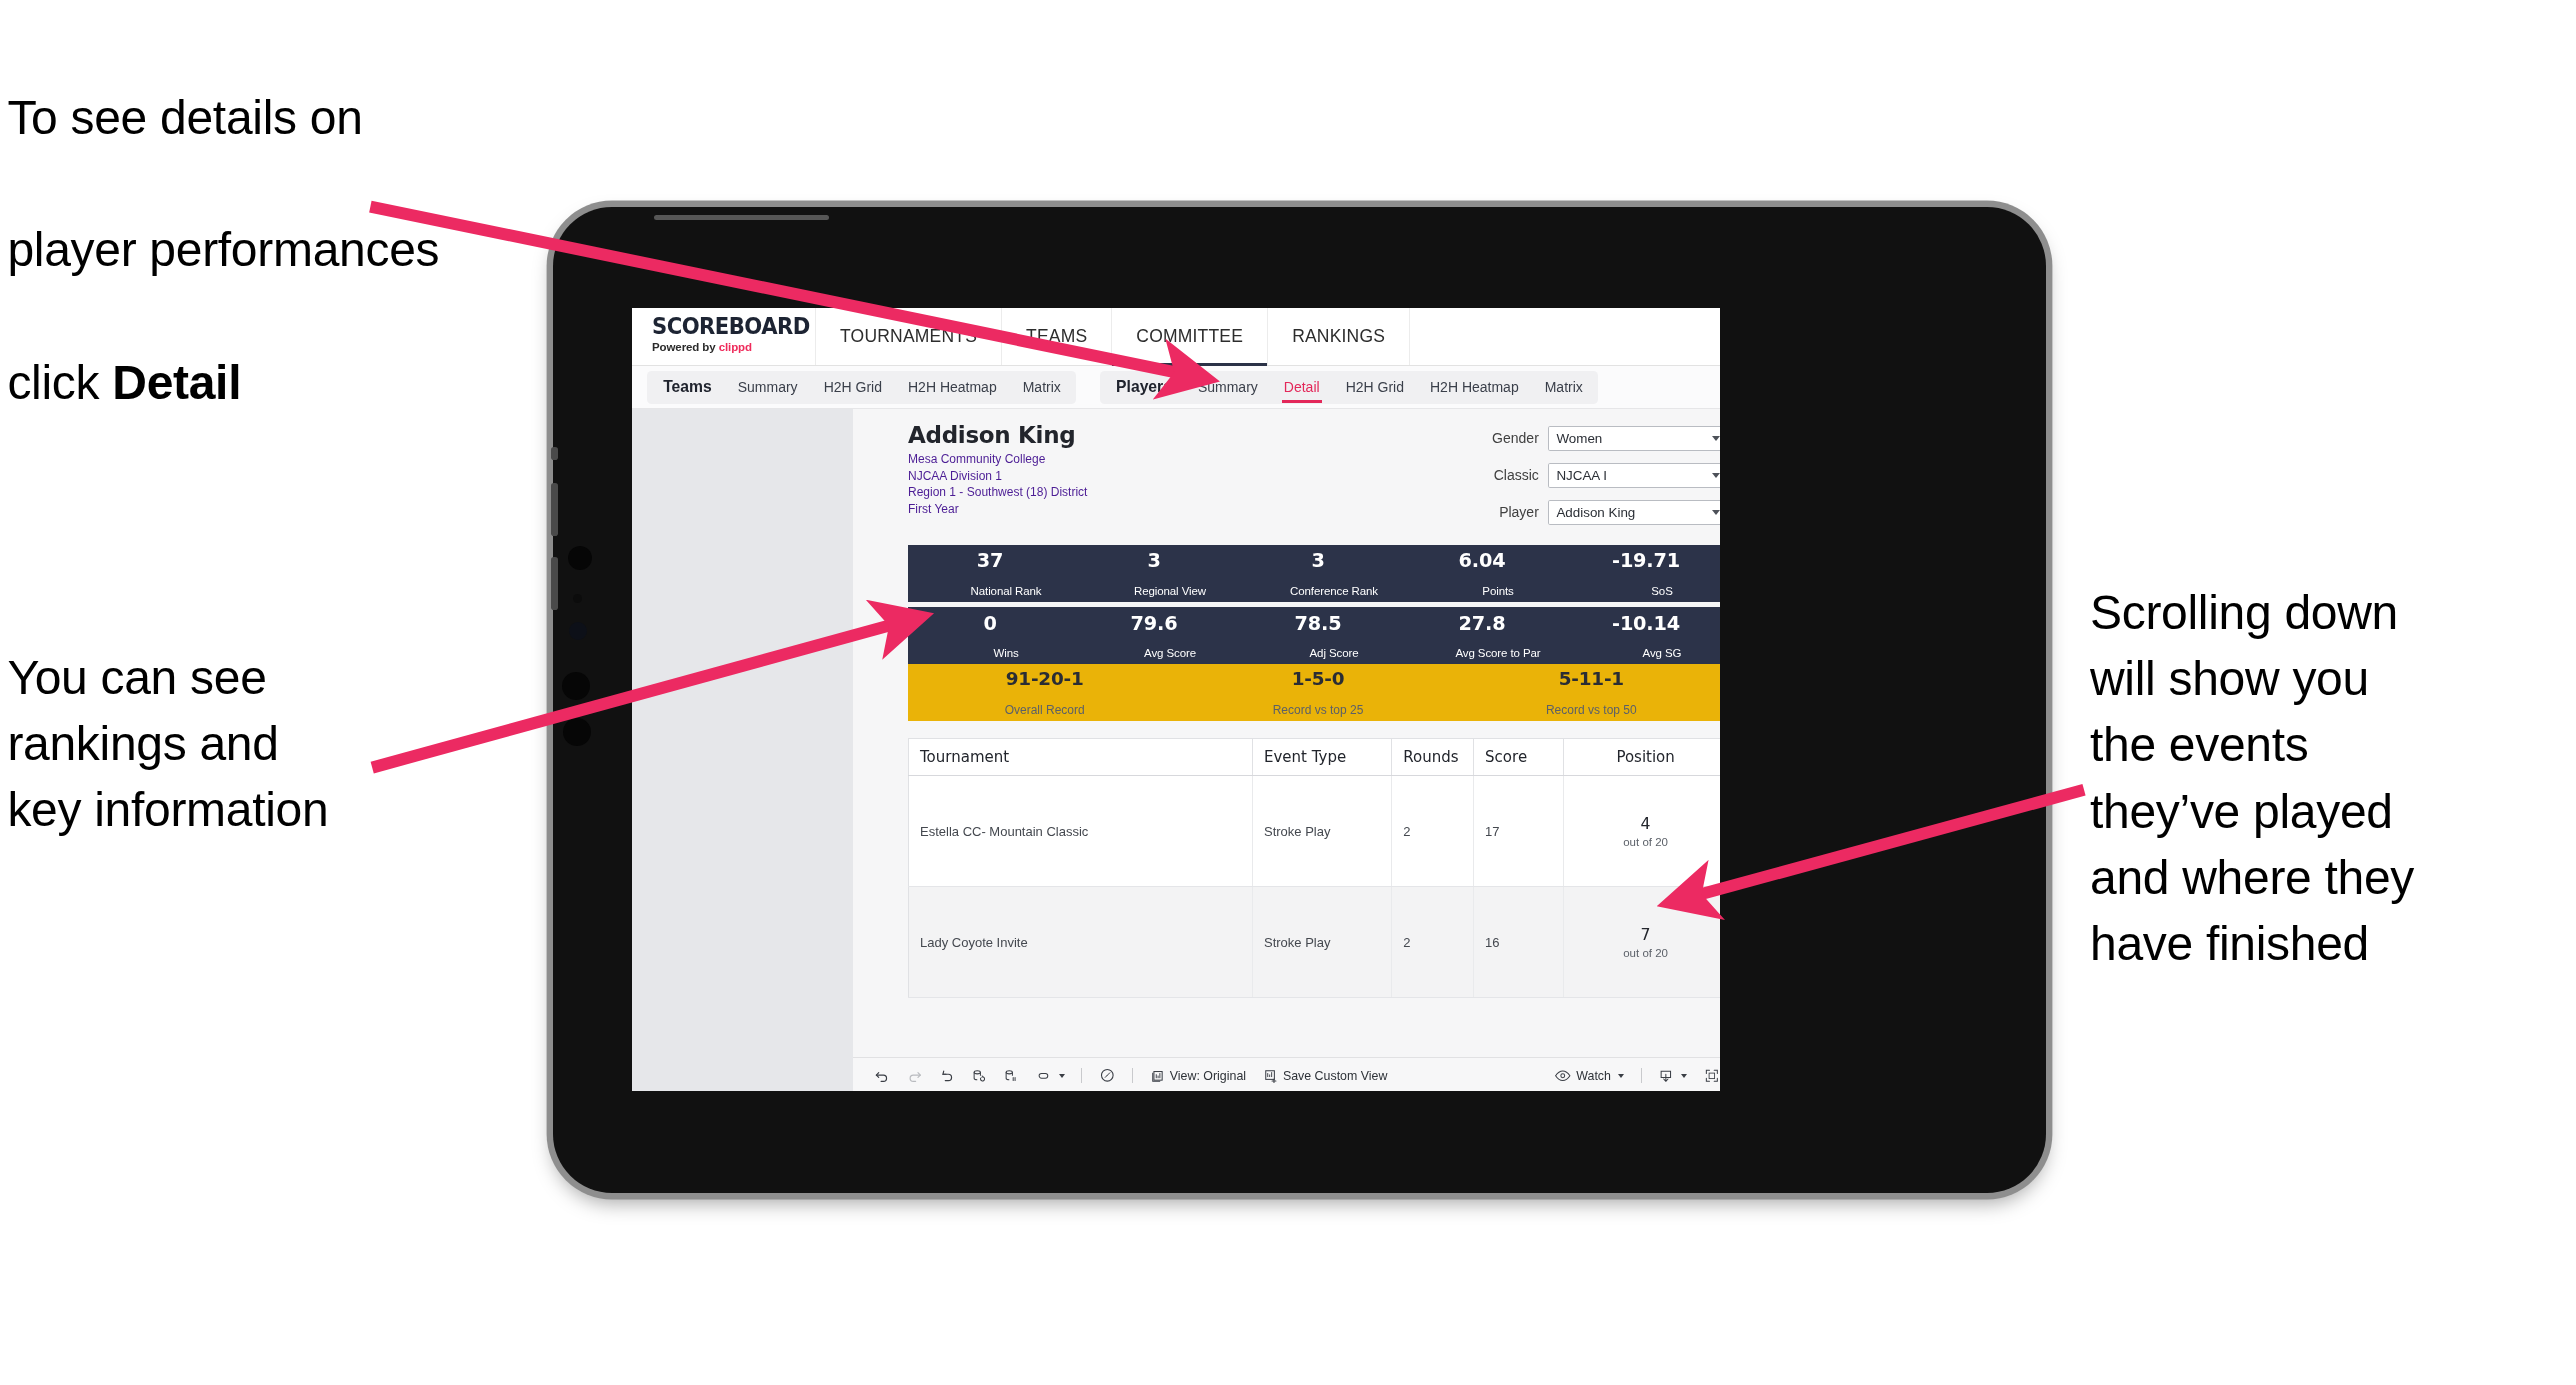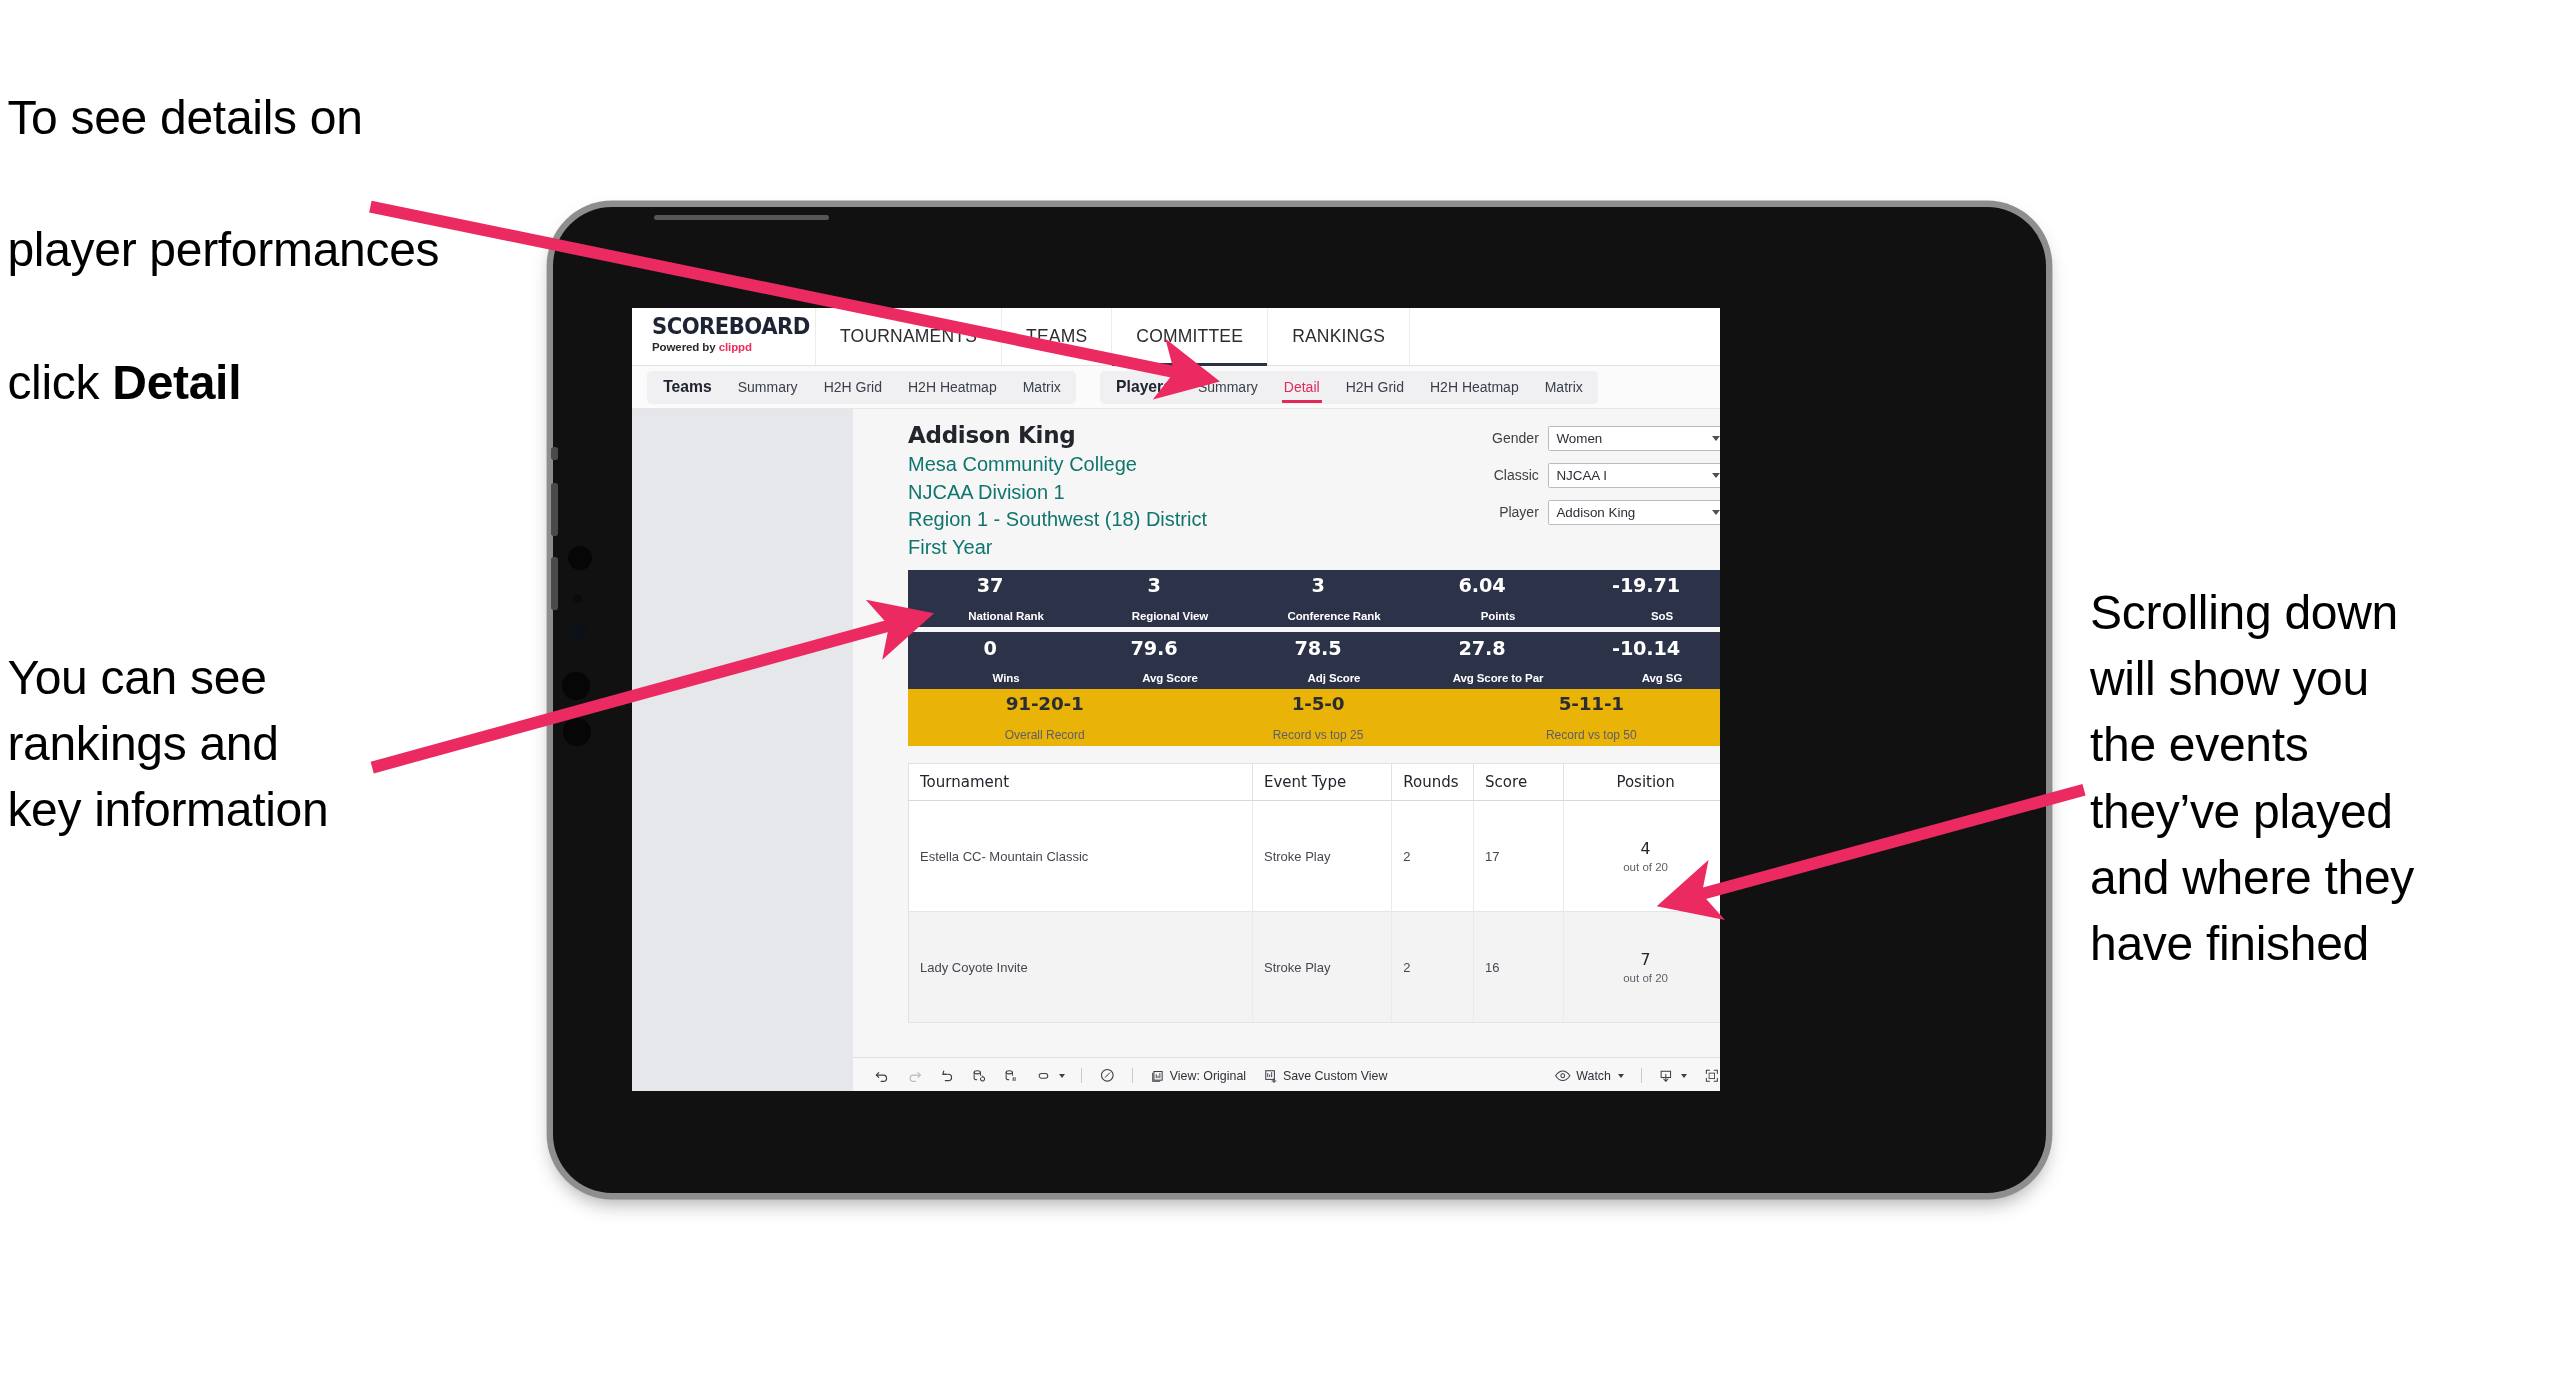--- a/index.html
+++ b/index.html
@@ -218,22 +218,22 @@
   #player-head { display: flex; align-items: flex-start; }
   #player-name {
     font-family: "DejaVu Sans", sans-serif;
     font-size: 23px;
     font-weight: 700;
     color: #22252c;
     letter-spacing: -0.3px;
     line-height: 1.15;
   }
   .player-meta {
-    font-size: 20px;
-    color: #0f766e;
+    font-size: 12px;
+    color: #4c1d95;
     line-height: 1.38;
   }
   #player-meta-wrap { margin-top: 2.8px; }
 
   
   #filters {
     margin-left: auto;
     padding-top: 3.7px;
     width: 295px;
   }
@@ -285,21 +285,21 @@
   }
   .stat-val {
     font-family: "DejaVu Sans", sans-serif;
     font-size: 19.3px;
     font-weight: 700;
     line-height: 1.1;
     letter-spacing: -0.2px;
   }
   .stat-lbl {
     font-size: 11.5px;
-    font-weight: 700;
+    font-weight: 400;
     margin-top: 13px;
     letter-spacing: -0.1px;
     padding-left: 32px;
   }
 
   
   #recordband {
     height: 57px;
     display: flex;
     align-items: center;

